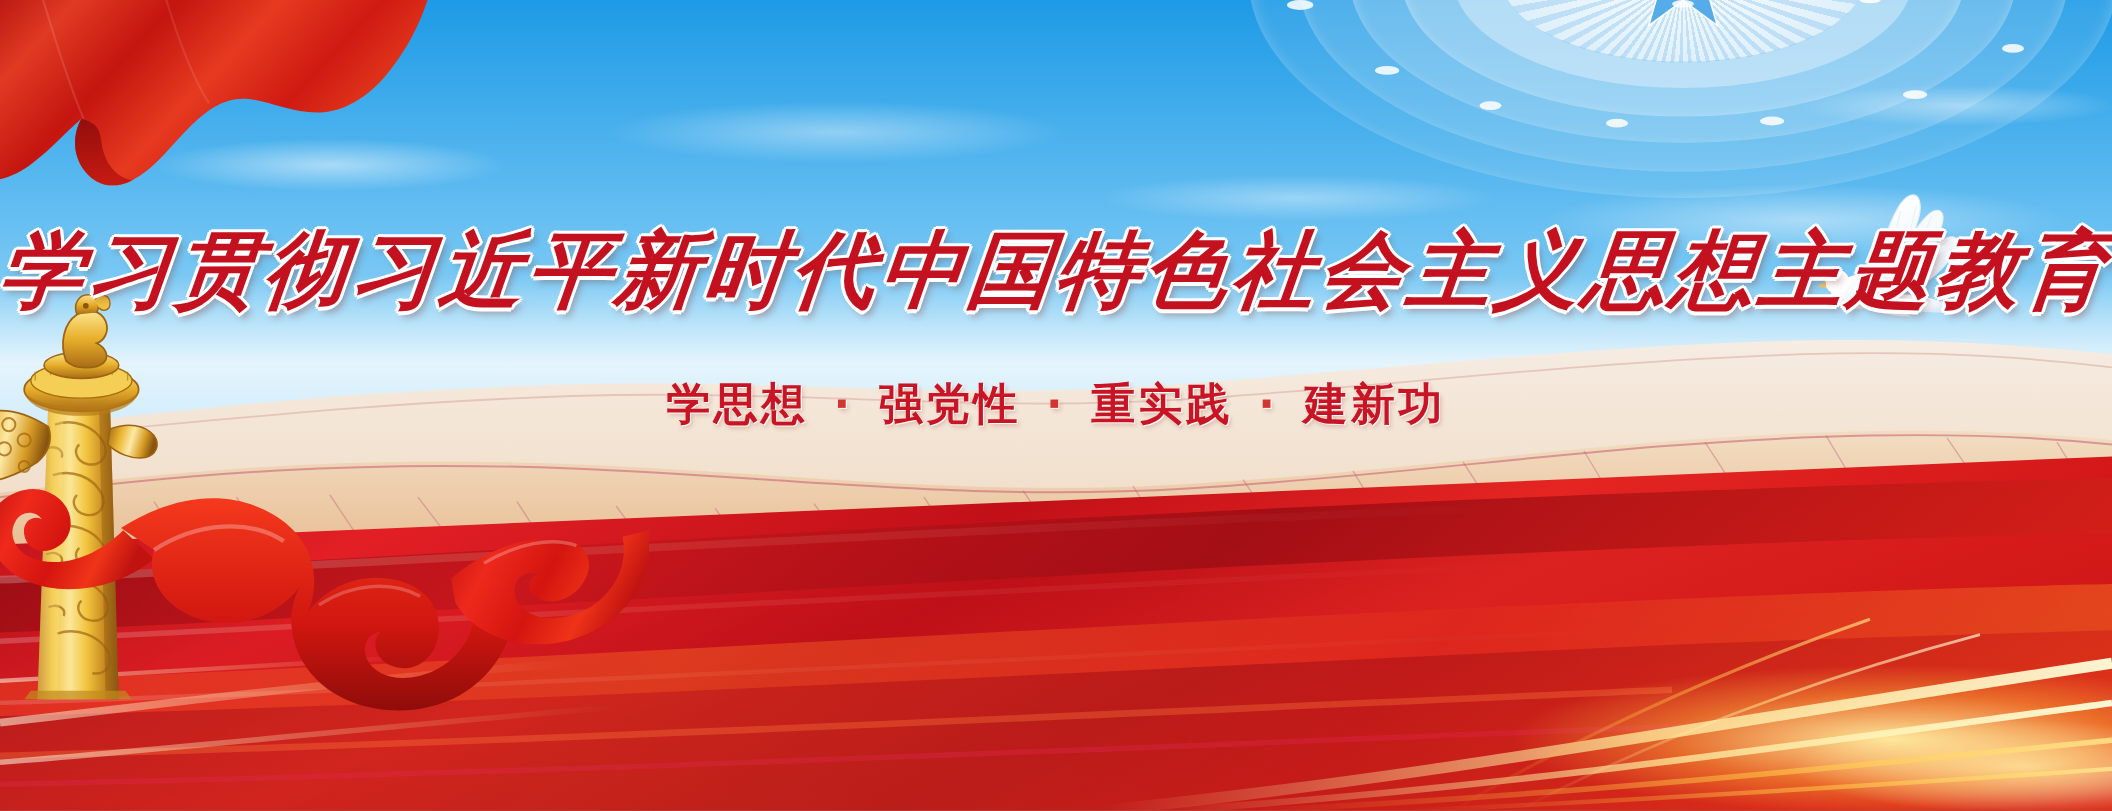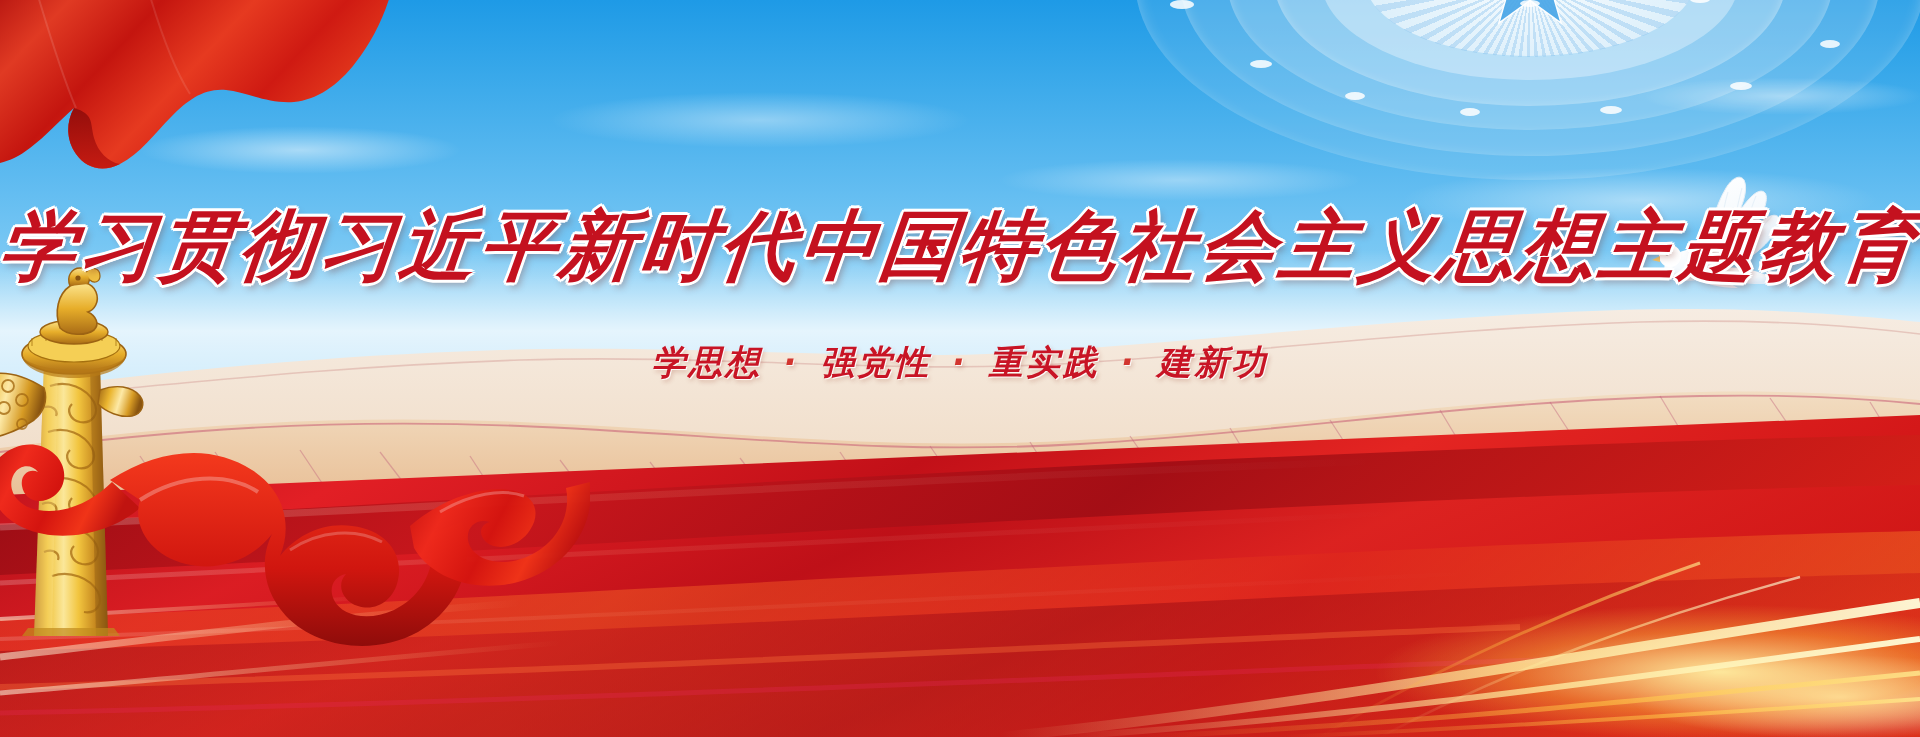--- a/index.html
+++ b/index.html
@@ -119,27 +119,26 @@
        3px  0   0 #ffffff, -3px  0   0 #ffffff,
        0    3px 0 #ffffff,  0   -3px 0 #ffffff,
        4px  5px 7px rgba(120,40,30,.35);
     white-space:nowrap;
     z-index:6;
   }
   .subtitle{
     position:absolute; left:0; right:0; top:340px;
     text-align:center;
     font-family:"DejaVu Sans","Liberation Sans",sans-serif;
-    font-size:34px; font-weight:700;
+    font-size:40px; font-weight:700;
     letter-spacing:3px;
     color:#c81425;
     text-shadow:1px 1px 0 rgba(255,255,255,.9), 2px 3px 4px rgba(150,60,40,.25);
     white-space:nowrap;
     z-index:6;
-    font-style:italic;
   }
   .subtitle .sep{ color:#d2352f; padding:0 6px; }
 </style>
 </head>
 <body>
 
 <div class="banner">
 
   <div class="sky-clouds"></div>
 

